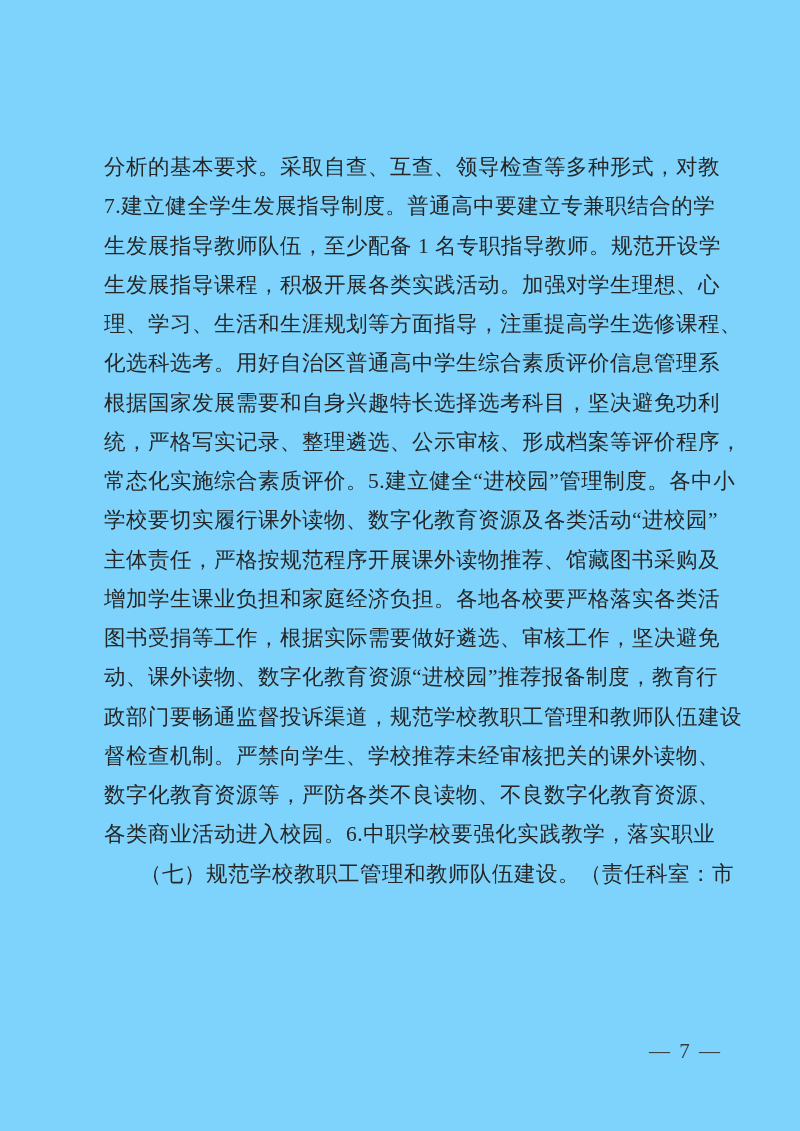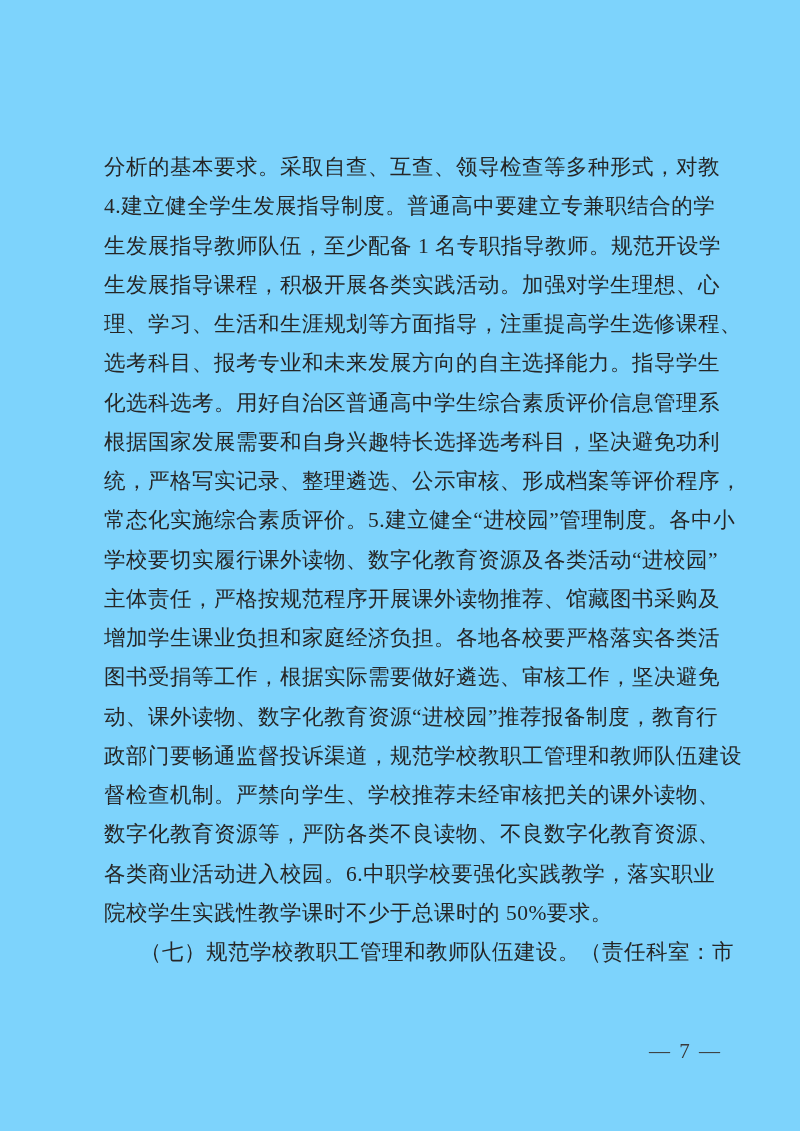--- a/index.html
+++ b/index.html
@@ -55,29 +55,28 @@
 </style>
 </head>
 <body>
 
 <div class="page">
   <div class="text-block">
 
       <div class="body-line">分析的基本要求。采取自查、互查、领导检查等多种形式，对教</div>
 
 
-      <div class="body-line">4.建立健全学生发展指导制度。普通高中要建立专兼职结合的学</div>
+      <div class="body-line">7.建立健全学生发展指导制度。普通高中要建立专兼职结合的学</div>
 
       <div class="body-line">生发展指导教师队伍，至少配备 1 名专职指导教师。规范开设学</div>
 
       <div class="body-line">生发展指导课程，积极开展各类实践活动。加强对学生理想、心</div>
 
       <div class="body-line">理、学习、生活和生涯规划等方面指导，注重提高学生选修课程、</div>
 
-      <div class="body-line">选考科目、报考专业和未来发展方向的自主选择能力。指导学生</div>
 
       <div class="body-line">化选科选考。用好自治区普通高中学生综合素质评价信息管理系</div>
 
       <div class="body-line">根据国家发展需要和自身兴趣特长选择选考科目，坚决避免功利</div>
 
       <div class="body-line">统，严格写实记录、整理遴选、公示审核、形成档案等评价程序，</div>
 
       <div class="body-line">常态化实施综合素质评价。5.建立健全“进校园”管理制度。各中小</div>
 
       <div class="body-line">学校要切实履行课外读物、数字化教育资源及各类活动“进校园”</div>
@@ -91,18 +90,17 @@
       <div class="body-line">动、课外读物、数字化教育资源“进校园”推荐报备制度，教育行</div>
 
       <div class="body-line">政部门要畅通监督投诉渠道，规范学校教职工管理和教师队伍建设</div>
 
       <div class="body-line">督检查机制。严禁向学生、学校推荐未经审核把关的课外读物、</div>
 
       <div class="body-line">数字化教育资源等，严防各类不良读物、不良数字化教育资源、</div>
 
       <div class="body-line">各类商业活动进入校园。6.中职学校要强化实践教学，落实职业</div>
 
-      <div class="body-line no-justify">院校学生实践性教学课时不少于总课时的 50%要求。</div>
 
       <div class="body-line indent">（七）规范学校教职工管理和教师队伍建设。（责任科室：市</div>
     </div>
   <div class="page-number">— 7 —</div>
 </div>
 
 </body></html>

